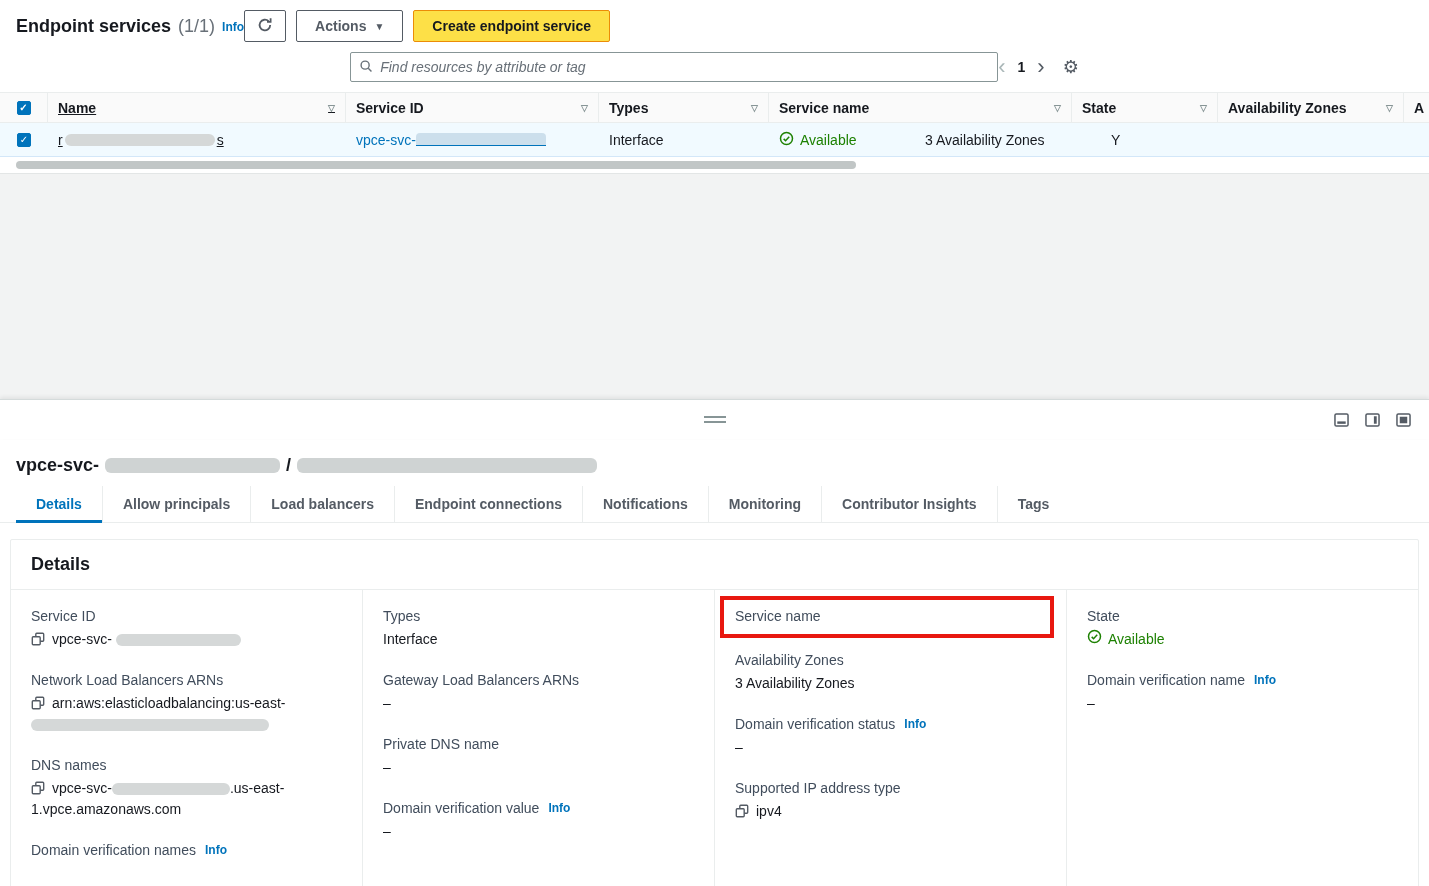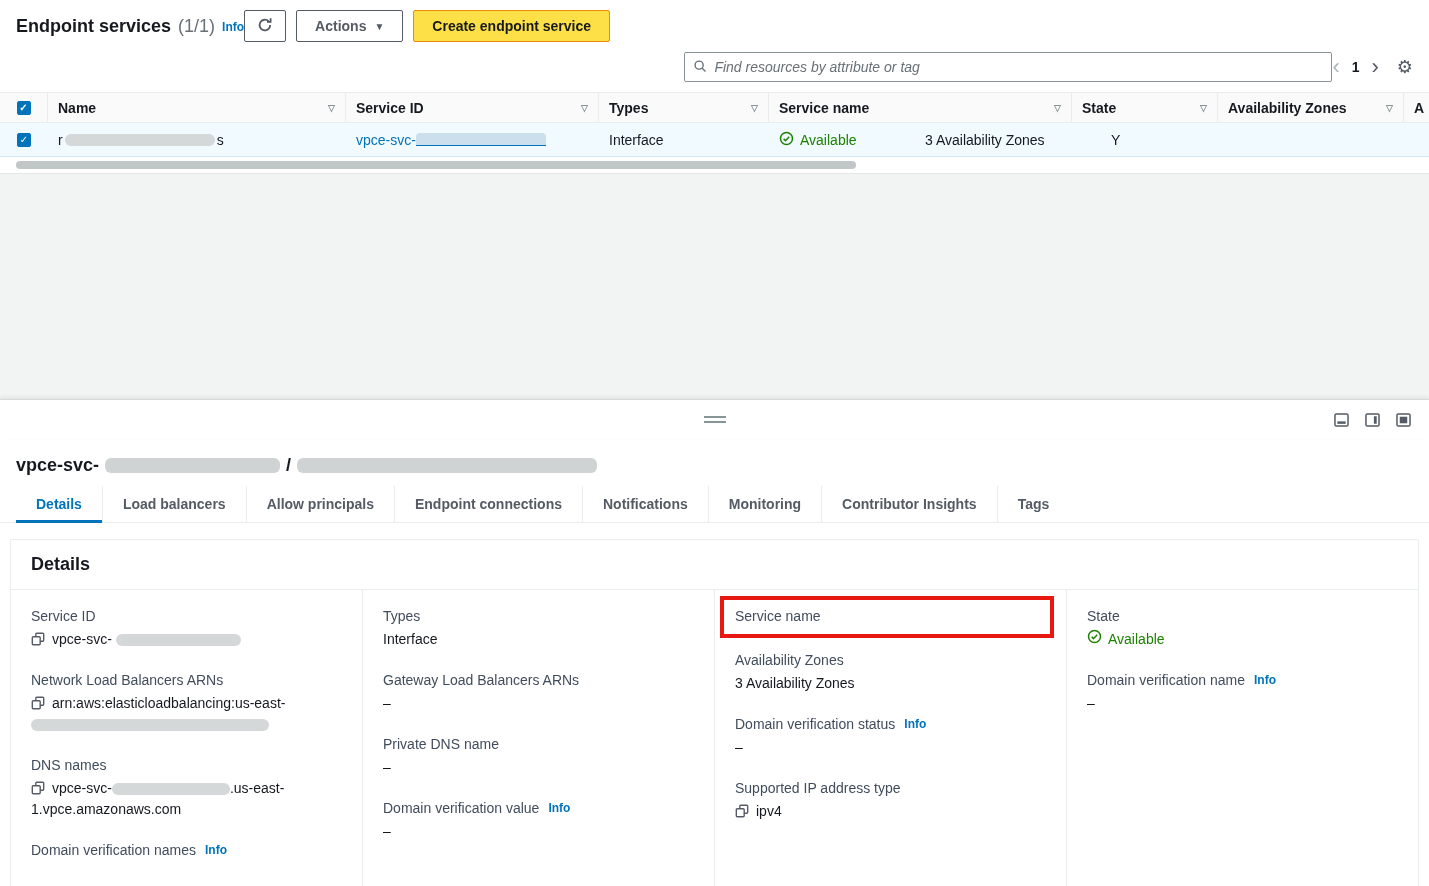--- a/index.html
+++ b/index.html
@@ -16,40 +16,40 @@
   .h1 { font-size:18px; font-weight:700; }
   .count { color:#687078; font-size:18px; font-weight:400; }
   .info-link { color:#0073bb; font-size:12px; font-weight:700; cursor:pointer; text-decoration:none; position:relative; top:-1px; }
   .header-actions { display:flex; gap:10px; align-items:center; }
   .btn { height:32px; border:1px solid #545b64; border-radius:2px; background:#fff; font-weight:700;
          font-size:14px; color:#545b64; display:inline-flex; align-items:center; justify-content:center;
          padding:0 18px; cursor:pointer; font-family:inherit; gap:8px; }
   .btn-icon { width:42px; padding:0; }
   .btn-primary { background:#fde047; border-color:#eb8c07; color:#16191f; }
   .caret { font-size:10px; }
-  .toolbar-row { display:flex; justify-content:flex-end; align-items:center; padding:4px 16px 10px; }
+  .toolbar-row { display:flex; justify-content:center; align-items:center; padding:4px 16px 10px; }
   .search-box { width:648px; height:30px; border:1px solid #879596; border-radius:2px; display:flex;
                 align-items:center; padding:0 8px; gap:7px; background:#fff; }
   .search-input { border:none; outline:none; flex:1; font-style:italic; font-size:14px; color:#16191f; font-family:inherit; background:transparent; }
   .search-input::placeholder { color:#687078; font-style:italic; }
   .pagination { display:flex; align-items:center; gap:12px; }
   .page-arrow { font-size:22px; line-height:1; color:#aab7b8; cursor:pointer; }
   .page-arrow.dark { color:#545b64; }
   .page-num { font-weight:700; color:#16191f; cursor:pointer; }
   .gear { font-size:18px; color:#545b64; cursor:pointer; margin-left:6px; }
   
   .tbl { width:1429px; border-top:1px solid #eaeded; }
   .tbl-header { display:flex; height:30px; align-items:stretch; background:#fafafa; border-bottom:1px solid #eaeded; font-weight:700; }
   .th { display:flex; align-items:center; justify-content:space-between; padding:0 10px; border-right:1px solid #eaeded; cursor:pointer; }
   .th:last-child { border-right:none; }
   .sort { color:#879596; font-size:9px; margin-left:6px; }
   .tbl-row { display:flex; height:34px; align-items:stretch; background:#f1faff; border-bottom:1px solid #d3e7f9; }
   .td { padding:0 10px; display:flex; align-items:center; gap:2px; overflow:hidden; white-space:nowrap; }
   .w-check { width:48px; justify-content:center; padding:0; }
-  .w-name { width:298px; }
+  .w-name { width:298px;text-decoration:underline; }
   .w-sid { width:253px; }
   .w-types { width:170px; }
   .w-sname { width:303px; }
   .w-state { width:146px; }
   .w-az { width:186px; }
   .w-extra { width:25px; border-right:none !important; padding-right:0; }
   .checkbox { width:14px; height:14px; background:#0073bb; border:1px solid #0073bb; border-radius:2px; color:#fff;
               display:inline-flex; align-items:center; justify-content:center; cursor:pointer; }
   .chk { font-size:10px; line-height:1; }
   .redact { display:inline-block; height:12px; background:#d5d8d8; border-radius:6px; vertical-align:middle; filter:blur(.4px); }
@@ -245,22 +245,22 @@
   <section>
     <div class="detail-title">
       <span>vpce-svc-</span>
       <span class="redact" style="width:175px"></span>
       <span>/</span>
       <span class="redact" style="width:300px"></span>
     </div>
 
     <div class="tabs">
       <div class="tab active">Details</div>
+      <div class="tab">Allow principals</div>
       <div class="tab">Load balancers</div>
-      <div class="tab">Allow principals</div>
       <div class="tab">Endpoint connections</div>
       <div class="tab">Notifications</div>
       <div class="tab">Monitoring</div>
       <div class="tab">Contributor Insights</div>
       <div class="tab">Tags</div>
     </div>
 
     <div class="card">
       <div class="card-header">Details</div>
       <div class="card-body">

